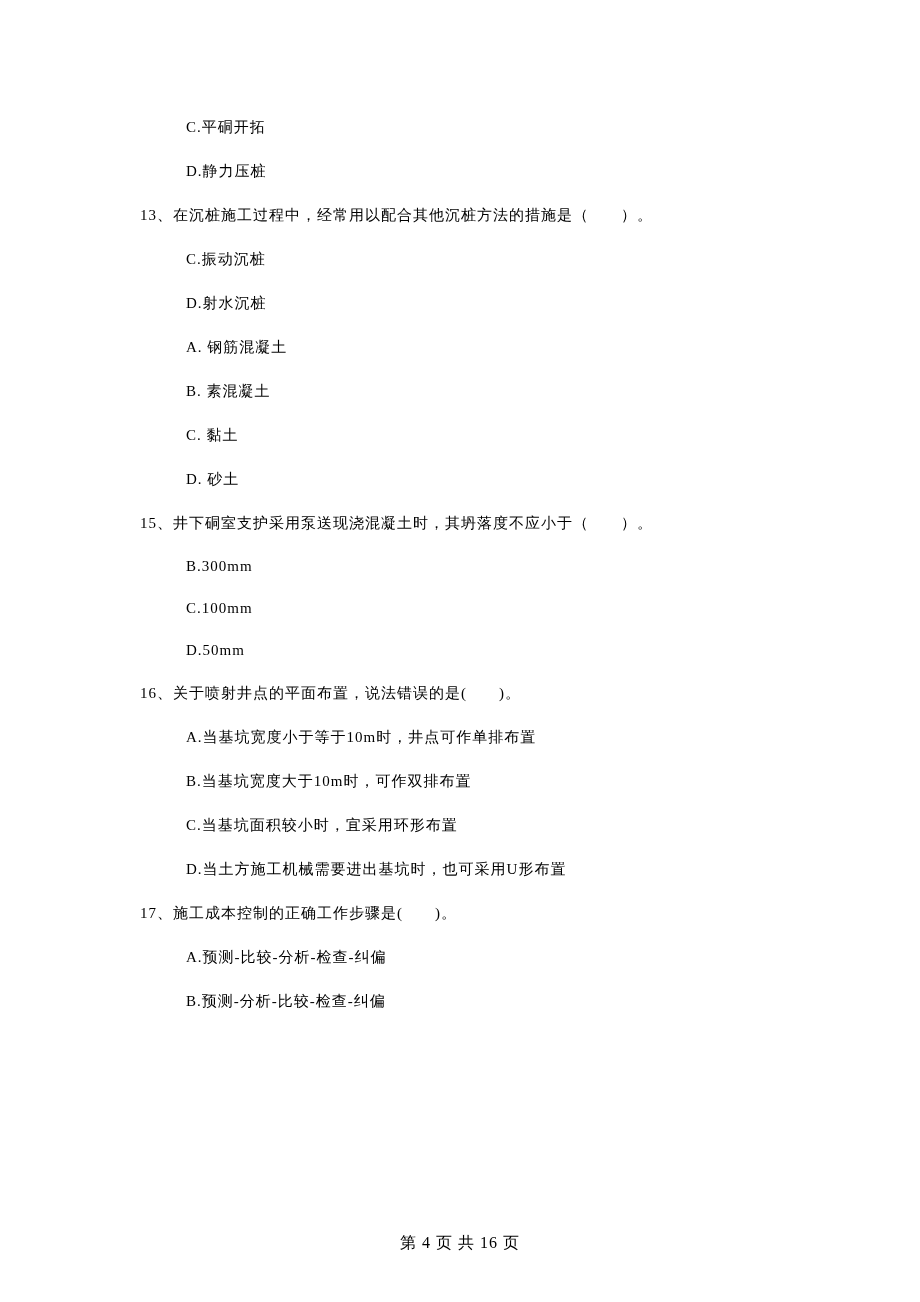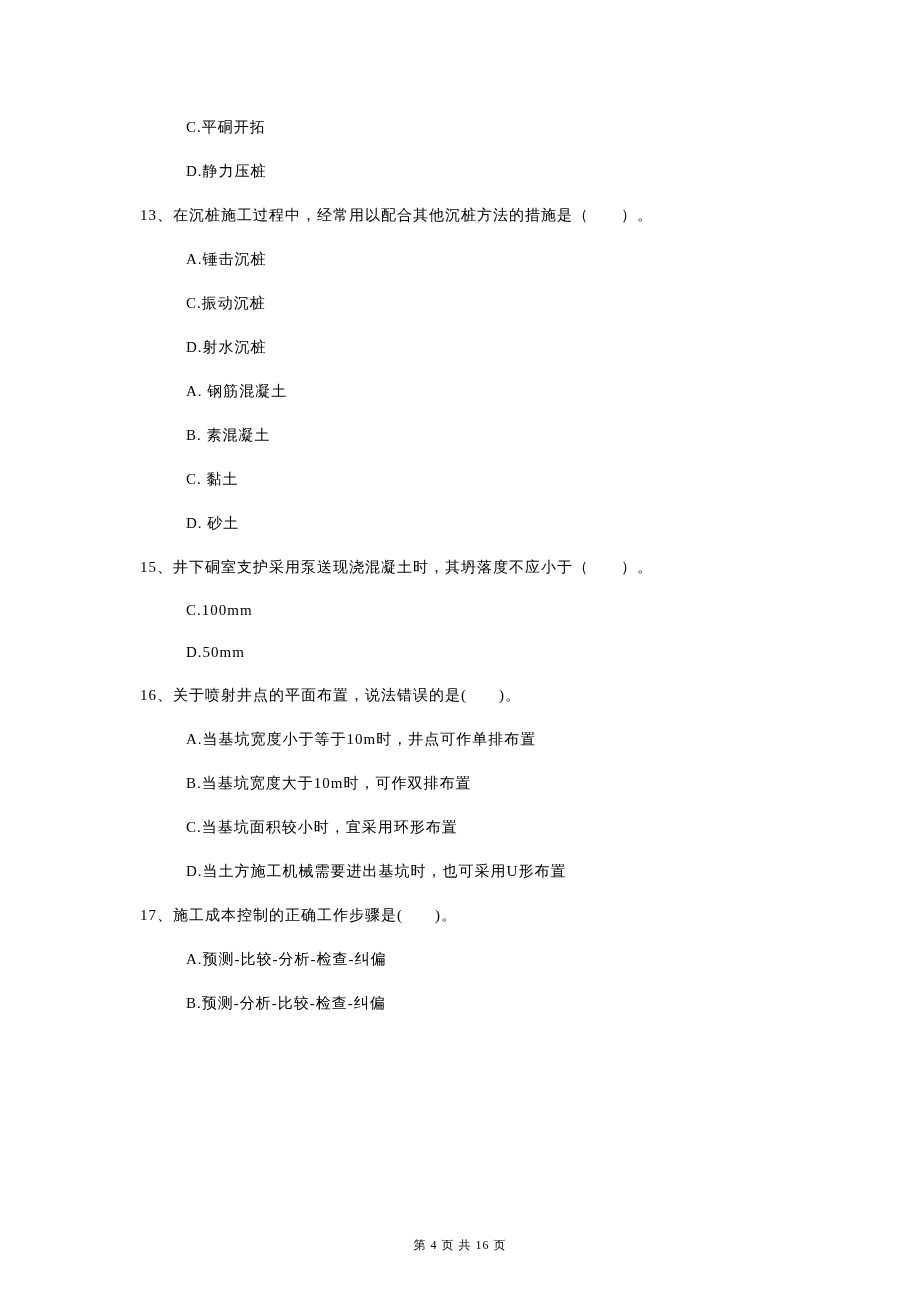--- a/index.html
+++ b/index.html
@@ -24,43 +24,43 @@
     margin: 0 0 25px 0;
     letter-spacing: 1px;
     font-family: Liberation Serif, serif;
   }
   .footer {
     position: absolute;
     bottom: 48px;
     left: 0;
     width: 100%;
     text-align: center;
-    font-size: 12px;
+    font-size: 16px;
     letter-spacing: 1px;
   }
 </style>
 </head>
 <body>
 
 <div class="page">
 
   <div class="option-line">C.平硐开拓</div>
   <div class="option-line">D.静力压桩</div>
 
   <div class="question-line">13、在沉桩施工过程中，经常用以配合其他沉桩方法的措施是（　　）。</div>
-  <div class="option-line">A.锤击沉桩</div>
   <div class="option-line">C.振动沉桩</div>
   <div class="option-line">D.射水沉桩</div>
 
   <div class="option-line">A.  钢筋混凝土</div>
   <div class="option-line">B.  素混凝土</div>
   <div class="option-line">C.  黏土</div>
   <div class="option-line">D.  砂土</div>
 
   <div class="question-line">15、井下硐室支护采用泵送现浇混凝土时，其坍落度不应小于（　　）。</div>
+  <div class="option-line">B.300mm</div>
   <div class="option-line">C.100mm</div>
   <div class="option-line">D.50mm</div>
 
   <div class="question-line">16、关于喷射井点的平面布置，说法错误的是(　　)。</div>
   <div class="option-line">A.当基坑宽度小于等于10m时，井点可作单排布置</div>
   <div class="option-line">B.当基坑宽度大于10m时，可作双排布置</div>
   <div class="option-line">C.当基坑面积较小时，宜采用环形布置</div>
   <div class="option-line">D.当土方施工机械需要进出基坑时，也可采用U形布置</div>
 
   <div class="question-line">17、施工成本控制的正确工作步骤是(　　)。</div>

